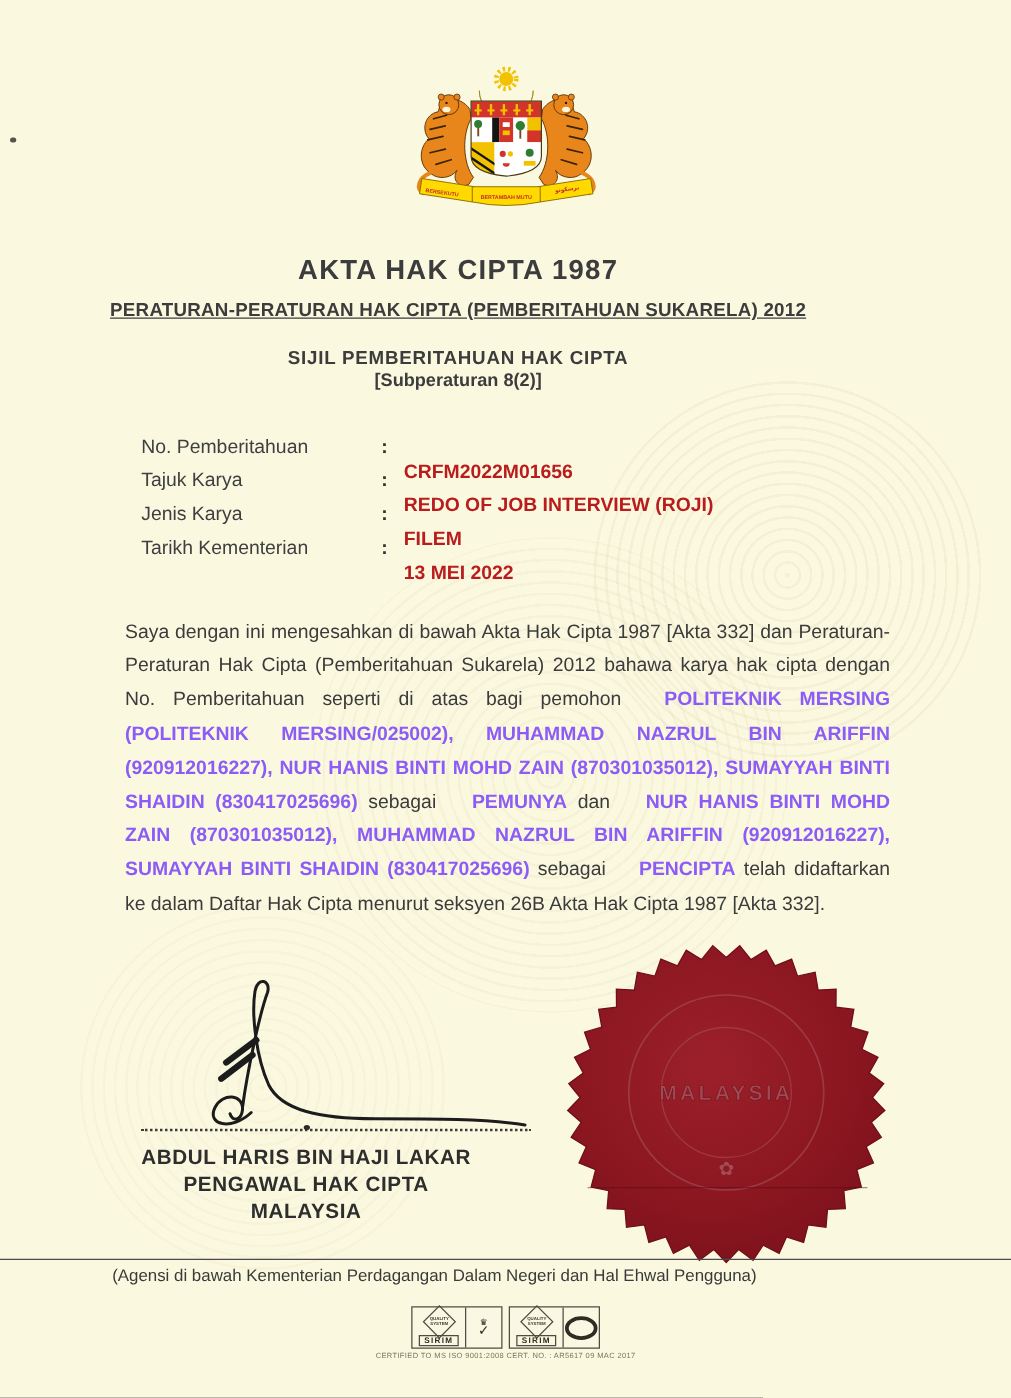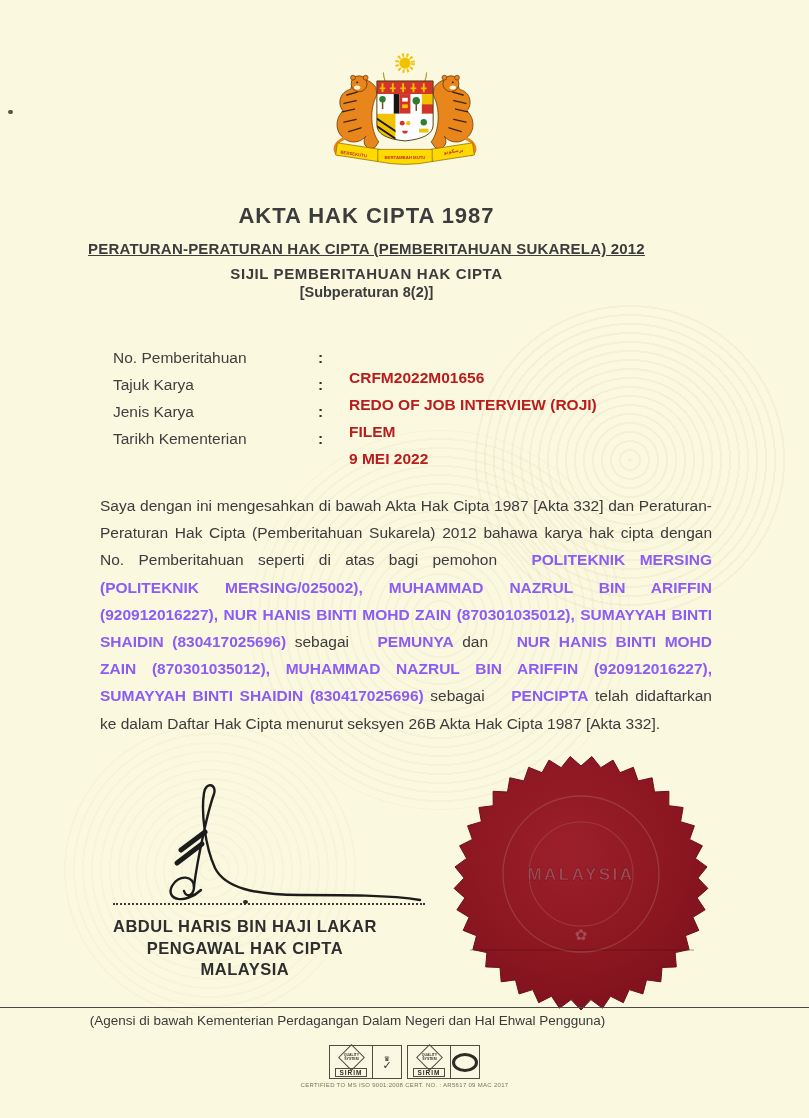--- a/index.html
+++ b/index.html
@@ -18,25 +18,25 @@
   .wm1{left:470px;top:300px;width:320px;height:320px;}
   .wm2{left:250px;top:430px;width:380px;height:380px;opacity:.8;}
   .wm3{left:60px;top:720px;width:300px;height:300px;opacity:.6;}
   .speck{position:absolute;background:#55554a;border-radius:2px;}
 
   .crest{position:absolute;left:325px;top:50px;width:160px;height:120px;}
 
   .titles{position:absolute;left:0;top:203px;width:733px;text-align:center;}
   .t1{font-size:22px;font-weight:bold;color:#3c3c3c;letter-spacing:1px;}
   .t2{font-size:15px;font-weight:bold;margin-top:11px;color:#3c3c3c;letter-spacing:.2px;text-decoration:underline;}
-  .t3{font-size:15px;font-weight:bold;margin-top:8px;color:#3c3c3c;letter-spacing:.6px;}
+  .t3{font-size:15px;font-weight:bold;margin-top:21px;color:#3c3c3c;letter-spacing:.6px;}
   .t4{font-size:14.5px;font-weight:bold;margin-top:2px;color:#3c3c3c;}
 
   .fields{position:absolute;left:113px;top:344px;width:620px;}
-  .frow{display:flex;height:27px;align-items:center;font-size:15.5px;gap:13px;}
+  .frow{display:flex;height:27px;align-items:center;font-size:15.5px;}
   .flabel{width:192px;color:#3f3f3f;}
   .fcolon{width:18px;font-weight:bold;color:#333;}
   .fvalue{font-weight:bold;color:#b91c1c;margin-top:41px;}
 
   .bodytext{
     position:absolute;left:100px;top:492px;width:612px;
     font-size:15.5px;line-height:27.2px;text-align:justify;color:#3b3b3b;
     margin:0;
   }
   .bodytext .b{font-weight:bold;color:#8b5cf6;margin-left:20px;}
@@ -197,21 +197,21 @@
       <span class="fvalue">REDO OF JOB INTERVIEW (ROJI)</span>
     </div>
     <div class="frow">
       <span class="flabel">Jenis Karya</span>
       <span class="fcolon">:</span>
       <span class="fvalue">FILEM</span>
     </div>
     <div class="frow">
       <span class="flabel">Tarikh Kementerian</span>
       <span class="fcolon">:</span>
-      <span class="fvalue">9 MEI 2022</span>
+      <span class="fvalue">13 MEI 2022</span>
     </div>
   </div>
 
   <p class="bodytext"><span>Saya dengan ini mengesahkan di bawah Akta Hak Cipta 1987 [Akta 332] dan Peraturan-Peraturan Hak Cipta (Pemberitahuan Sukarela) 2012 bahawa karya hak cipta dengan No. Pemberitahuan seperti di atas bagi pemohon </span><span class="b">POLITEKNIK MERSING (POLITEKNIK MERSING/025002), MUHAMMAD NAZRUL BIN ARIFFIN (920912016227), NUR HANIS BINTI MOHD ZAIN (870301035012), SUMAYYAH BINTI SHAIDIN (830417025696)</span><span> sebagai </span><span class="b">PEMUNYA</span><span> dan </span><span class="b">NUR HANIS BINTI MOHD ZAIN (870301035012), MUHAMMAD NAZRUL BIN ARIFFIN (920912016227), SUMAYYAH BINTI SHAIDIN (830417025696)</span><span> sebagai </span><span class="b">PENCIPTA</span><span> telah didaftarkan ke dalam Daftar Hak Cipta menurut seksyen 26B Akta Hak Cipta 1987 [Akta 332].</span></p>
 
   <svg class="signature-svg" viewBox="0 0 320 128">
     <g fill="none" stroke="#1c1c1c" stroke-linecap="round">
       <path stroke-width="2.4" d="M86,112 C70,127 50,122 57,108 C63,96 80,97 79,110 C78,118 71,120 69,113"></path>
       <path stroke-width="2.4" d="M79,108 C83,78 93,32 99,16 C102,6 91,3 89,15 C86,34 90,68 100,90 C110,110 140,117 185,117 C230,117 275,117 305,122"></path>
       <path stroke-width="5" d="M66,72 L90,54"></path>

